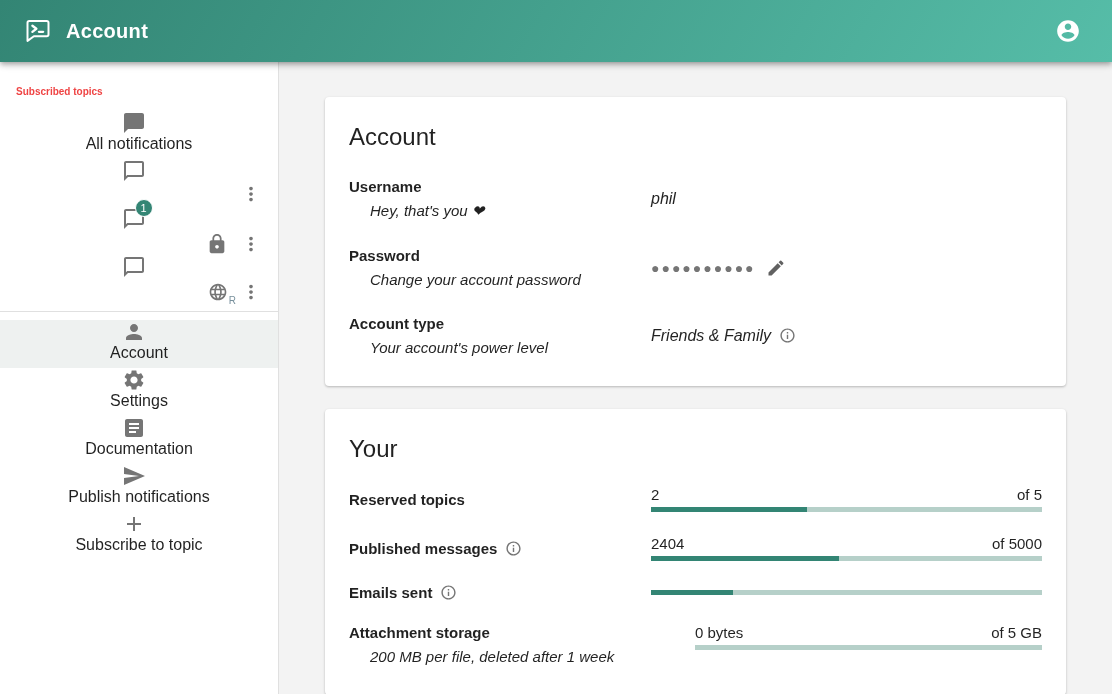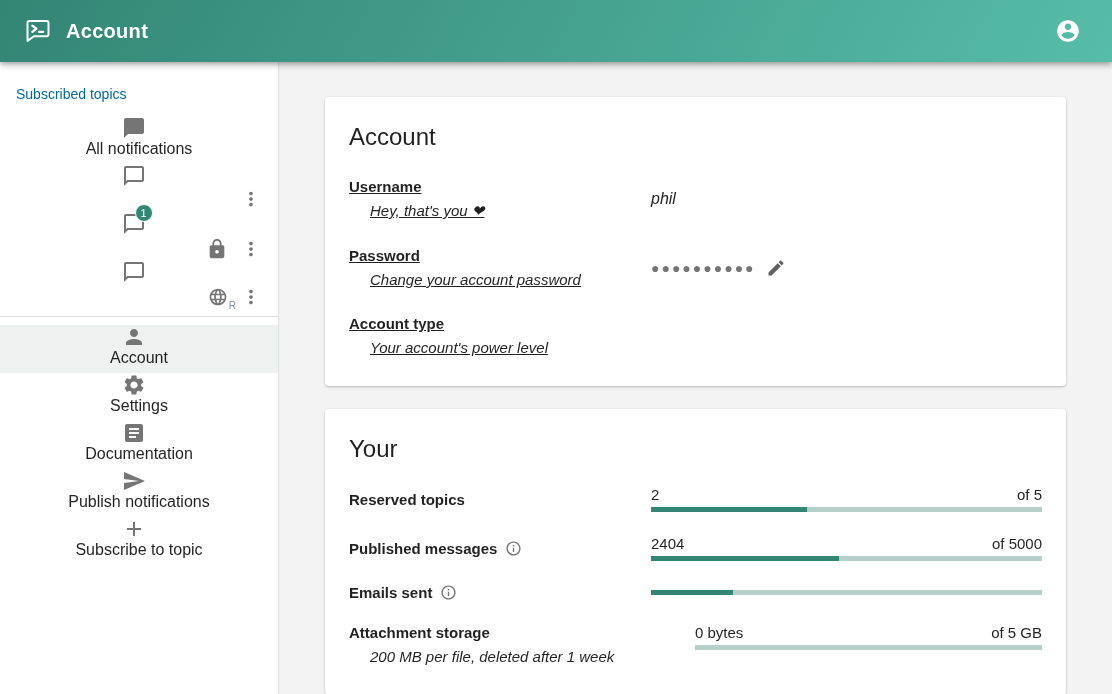--- a/index.html
+++ b/index.html
@@ -30,21 +30,21 @@
 
   
   .layout { display: flex; height: 632px; }
 
   
   .sidebar {
     width: 279px; background: #fff; border-right: 1px solid #e0e0e0;
     padding-top: 6px; flex-shrink: 0;
   }
   .subheader {
-    color: #0369a1; font-size: 14px; font-weight: 400;
+    color: #ef4444; font-size: 10px; font-weight: 700;
     padding: 18px 16px 14px 16px;
   }
   .nav-item {
     height: 48px; display: flex; align-items: center;
     padding: 0 16px; cursor: pointer; font-size: 16px; flex-direction: column;
   }
   .nav-item.selected { background: #eef1f0; }
   .nav-icon { width: 35px; flex-shrink: 0; color: #757575; position: relative; }
   .nav-icon svg { width: 24px; height: 24px; }
   .nav-label { flex: 1; white-space: nowrap; overflow: hidden; }
@@ -68,21 +68,21 @@
   .main { flex: 1; padding: 35px 0; overflow: hidden; }
   .card {
     width: 741px; margin: 0 auto; background: #fff; border-radius: 4px;
     box-shadow: 0 1px 3px rgba(0,0,0,0.14), 0 1px 2px rgba(0,0,0,0.12);
     padding: 26px 24px 30px 24px;
   }
   .card + .card { margin-top: 23px; }
   .card-title { font-size: 24px; font-weight: 400; color: rgba(0,0,0,0.87); }
 
   .acct-row { display: flex; align-items: center; margin-top: 27px; }
-  .label-col { width: 302px; flex-shrink: 0; text-decoration: underline; }
+  .label-col { width: 302px; flex-shrink: 0; }
   .label-main { font-size: 15px; font-weight: 700; }
   .label-caption { font-size: 15px; font-style: italic; margin-top: 7px; color: rgba(0,0,0,0.87); margin-left: 21px; }
   .value-col { flex: 1; font-size: 16px; display: flex; align-items: center; font-style: italic; }
   .pw-dots { color: #757575; font-size: 14px; letter-spacing: 2px; }
   .edit-btn { border: none; background: transparent; color: #616161; cursor: pointer; margin-left: 10px; padding: 0; }
   .info-icon { color: #757575; margin-left: 8px; display: inline-flex; cursor: pointer; }
 
   .usage-row { display: flex; align-items: center; margin-top: 23px; }
   .usage-row.has-caption { align-items: flex-start; gap: 44px; }
   .usage-label { width: 302px; flex-shrink: 0; }
@@ -314,20 +314,28 @@
                 </svg></span>
           </button>
         </div>
       </div>
 
       <div class="acct-row">
         <div class="label-col">
           <div class="label-main">Account type</div>
           <div class="label-caption">Your account's power level</div>
         </div>
+        <div class="value-col">
+          <span>Friends &amp; Family</span>
+          <span class="info-icon">
+              <svg class="icon" width="17" height="17">
+                <use href="#i-info"></use>
+              </svg>
+            </span>
+        </div>
       </div>
     </section>
 
     <section class="card">
       <h2 class="card-title">Your</h2>
 
       <div class="usage-row">
         <div class="usage-label">
           <div class="usage-label-line">
             <span>Reserved topics</span>

